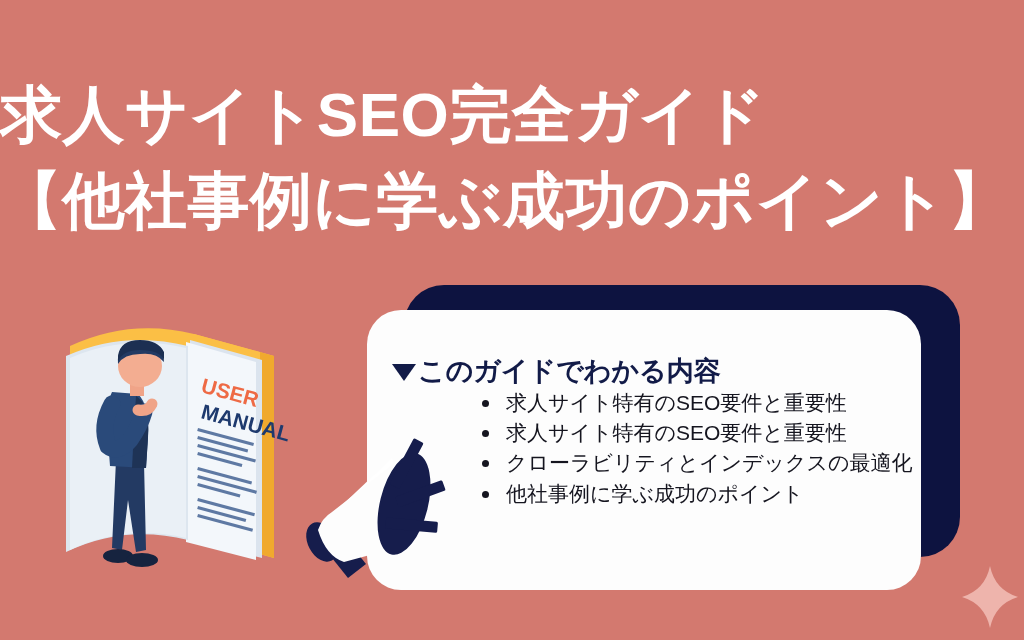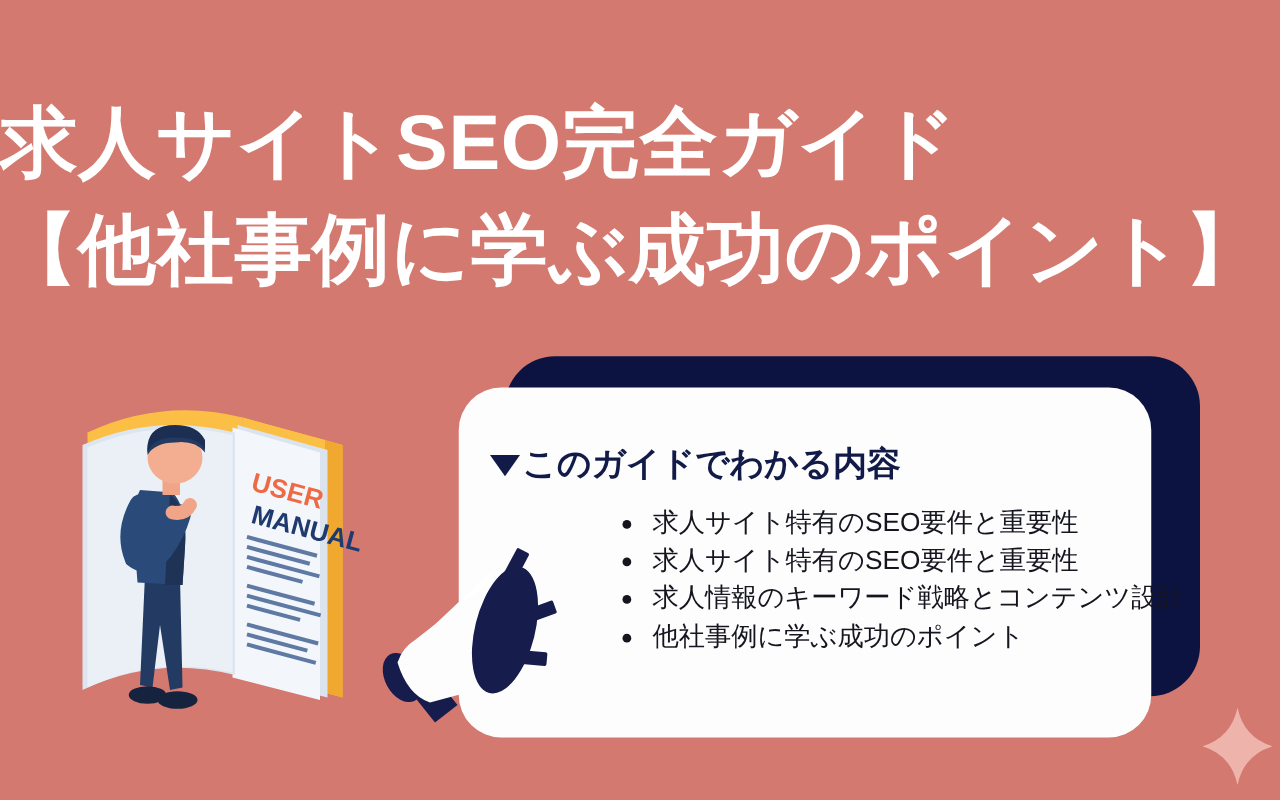--- a/index.html
+++ b/index.html
@@ -78,21 +78,21 @@
     border-right: 12px solid transparent;
     border-top: 17px solid #121b48;
     margin-right: 2px;
     vertical-align: -1px;
   }
 
   .bullet-list {
     position: absolute;
     left: 478px;
     top: 388px;
-    margin: 16px;
+    margin: 0;
     padding: 0;
     list-style: none;
   }
   .bullet-list li {
     position: relative;
     padding-left: 28px;
     color: #15151f;
     font-size: 21px;
     line-height: 30.2px;
     white-space: nowrap;
@@ -201,21 +201,21 @@
   <div class="card-navy"></div>
   <div class="card-white"></div>
 
   <div class="card-heading">
     <span class="tri"></span><span>このガイドでわかる内容</span>
   </div>
 
   <ul class="bullet-list">
     <li><span class="dot"></span><span>求人サイト特有のSEO要件と重要性</span></li>
     <li><span class="dot"></span><span>求人サイト特有のSEO要件と重要性</span></li>
-    <li><span class="dot"></span><span>求人情報のキーワード戦略とコンテンツ設計</span></li>
+    <li><span class="dot"></span><span>クローラビリティとインデックスの最適化</span></li>
     <li><span class="dot"></span><span>他社事例に学ぶ成功のポイント</span></li>
   </ul>
 
   <div class="megaphone">
     <svg viewBox="0 0 180 165" width="180" height="165">
 
       <path d="M28 116 L52 146 L70 132 L46 102 Z" fill="#161d4c"></path>
 
       <ellipse cx="26" cy="110" rx="14" ry="21" transform="rotate(-28 26 110)" fill="#161d4c"></ellipse>
 

